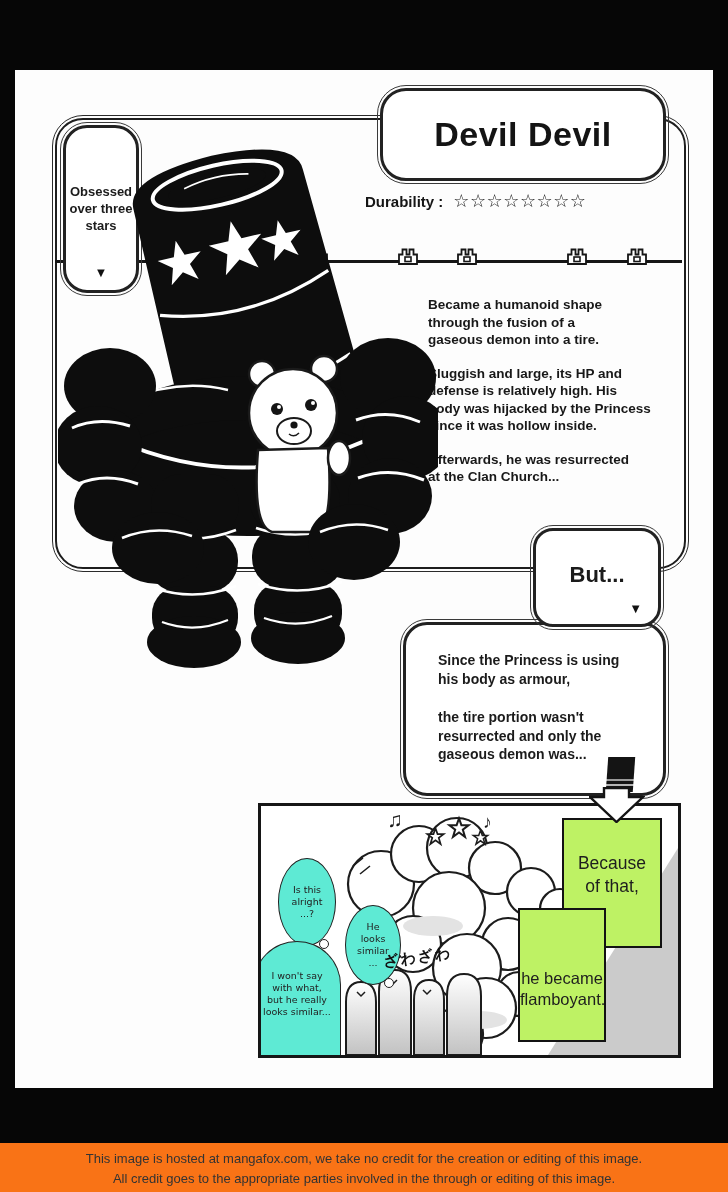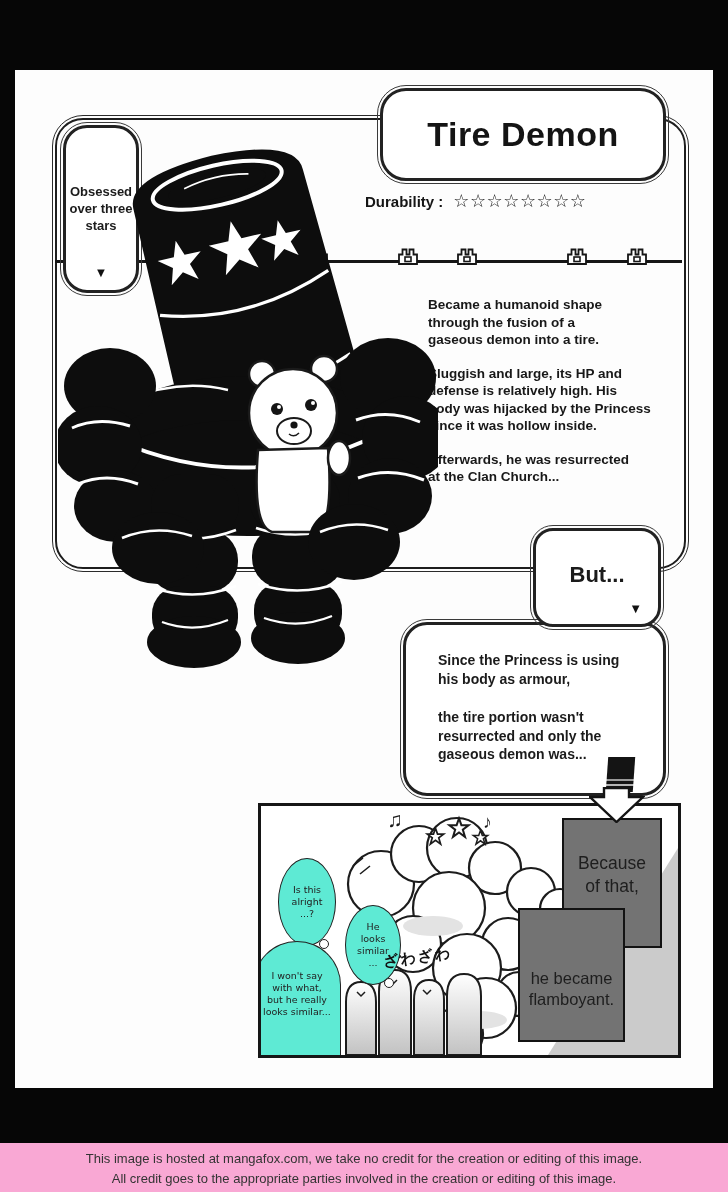--- a/index.html
+++ b/index.html
@@ -37,31 +37,31 @@
   #downarrow{position:absolute;left:589px;top:787px;width:56px;height:36px;z-index:20;}
   
   #panel{position:absolute;left:258px;top:803px;width:417px;height:249px;border:3px solid #161616;background:#fff;z-index:5;overflow:hidden;}
   #panelart{position:absolute;left:0;top:0;width:417px;height:249px;}
   .bubble{position:absolute;background:#5eead4;border:1.6px solid #222;text-align:center;
           font-family:"DejaVu Sans",sans-serif;font-size:9.5px;line-height:1.25;color:#222;}
   #bub1{left:17px;top:52px;width:56px;height:86px;border-radius:50%;padding-top:0;display:flex;align-items:center;justify-content:center;}
   #bub2{left:84px;top:99px;width:54px;height:78px;border-radius:50%;display:flex;align-items:center;justify-content:center;}
   #bub3{left:-8px;top:135px;width:88px;height:120px;border-radius:46px 46px 0 0;border-bottom:none;padding-top:28px;box-sizing:border-box;}
   #bub1:after,#bub2:after{content:"";position:absolute;right:6px;bottom:-4px;width:8px;height:8px;background:#fff;border:1.5px solid #222;border-radius:50%;}
-  .caption{position:absolute;background:#737373;border:2.5px solid #131313;text-align:center;color:#1e1e1e;
+  .caption{position:absolute;background:#bef264;border:2.5px solid #131313;text-align:center;color:#1e1e1e;
            font-weight:400;line-height:1.3;box-sizing:border-box;}
   #cap1{left:301px;top:12px;width:100px;height:130px;font-size:17.5px;padding-top:32px;z-index:4;}
-  #cap2{left:257px;top:102px;width:107px;height:134px;font-size:16.5px;padding-top:58px;z-index:5;}
+  #cap2{left:257px;top:102px;width:88px;height:134px;font-size:16.5px;padding-top:58px;z-index:5;}
   .mnote{position:absolute;font-size:21px;color:#1a1a1a;z-index:2;}
   #note1{left:126px;top:2px;}
   #note2{left:222px;top:6px;font-size:18px;}
   #sfx{position:absolute;left:122px;top:142px;z-index:3;font-weight:700;font-size:15px;letter-spacing:2px;
        color:#111;transform:rotate(-8deg);}
   
-  #footer{position:absolute;left:0;top:1143px;width:728px;height:49px;background:#f9a8d4;text-align:center;
+  #footer{position:absolute;left:0;top:1143px;width:728px;height:49px;background:#f97316;text-align:center;
           font-size:13px;color:#333;line-height:1.55;padding-top:6px;box-sizing:border-box;}
   svg{display:block;}
 </style>
 </head>
 <body>
 
 <div id="stage">
   <div id="page"></div>
 
   <div id="frame"></div>
@@ -82,21 +82,21 @@
   <svg class="brick" style="left:566px" width="22" height="19" viewBox="0 0 22 19">
       <path d="M2 7.5 H5.5 V2.5 H9.5 V7.5 H12.5 V2.5 H16.5 V7.5 H20 V17 H2 Z" fill="#fff" stroke="#161616" stroke-width="1.8"></path>
       <rect x="8" y="10" width="6" height="4.5" fill="none" stroke="#161616" stroke-width="1.6"></rect>
     </svg>
   <svg class="brick" style="left:626px" width="22" height="19" viewBox="0 0 22 19">
       <path d="M2 7.5 H5.5 V2.5 H9.5 V7.5 H12.5 V2.5 H16.5 V7.5 H20 V17 H2 Z" fill="#fff" stroke="#161616" stroke-width="1.8"></path>
       <rect x="8" y="10" width="6" height="4.5" fill="none" stroke="#161616" stroke-width="1.6"></rect>
     </svg>
 
   <div class="dbox" id="titlebox">
-    <span class="t">Tire Demon</span>
+    <span class="t">Devil Devil</span>
   </div>
   <div class="dbox" id="sidebox">
     <div class="txt pre">Obsessed
 over three
 stars</div>
     <div class="tri">▼</div>
   </div>
 
   <div id="stats">
     <div class="row">
@@ -272,15 +272,15 @@
 looks similar...</div>
 
     <div class="caption pre" id="cap1">Because
 of that,</div>
     <div class="caption pre" id="cap2">he became
 flamboyant.</div>
   </div>
 
   <div id="footer">
     <div>This image is hosted at mangafox.com, we take no credit for the creation or editing of this image.</div>
-    <div>All credit goes to the appropriate parties involved in the creation or editing of this image.</div>
+    <div>All credit goes to the appropriate parties involved in the through or editing of this image.</div>
   </div>
 </div>
 
 </body></html>

